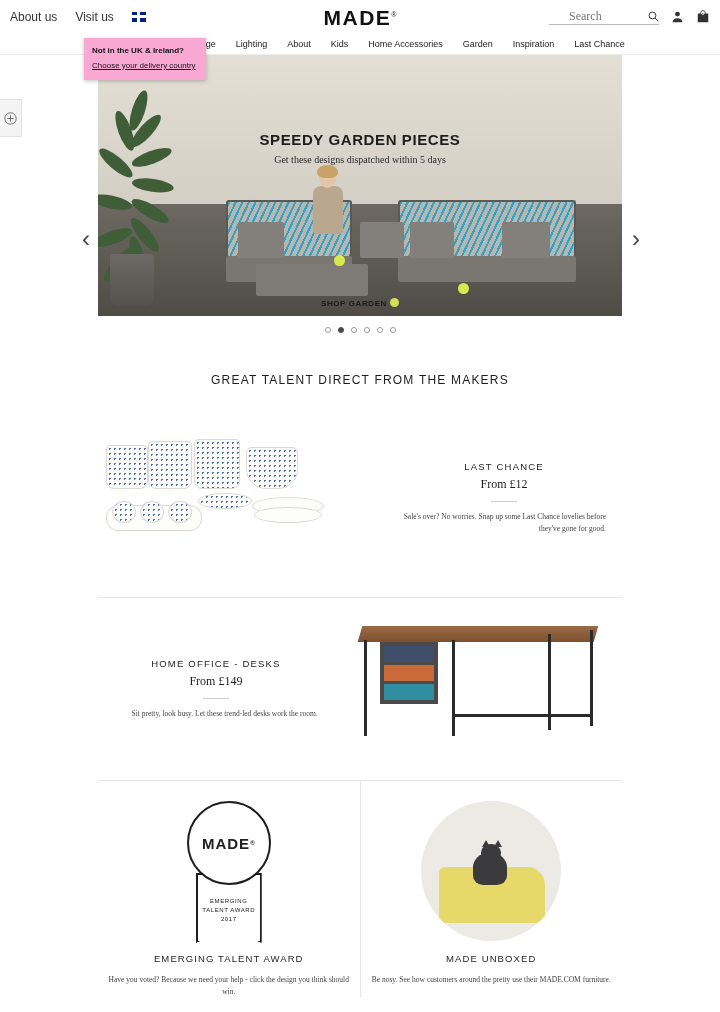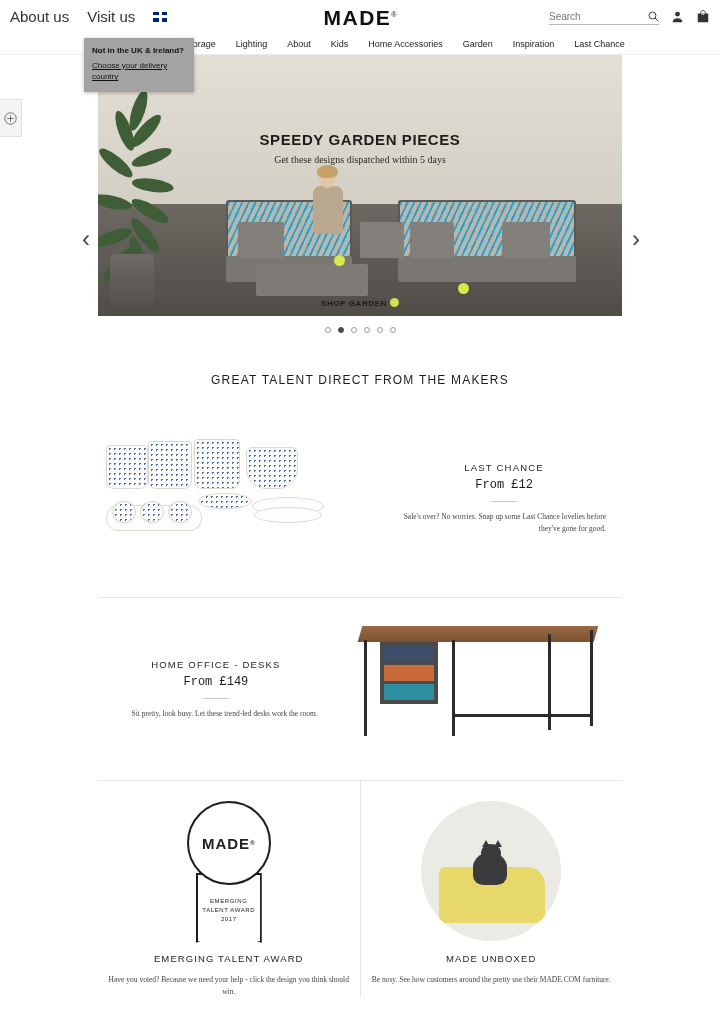--- a/index.html
+++ b/index.html
@@ -18,21 +18,21 @@
     height: 33px;
     display: flex;
     align-items: center;
     padding: 0 10px;
     background: #ffffff;
   }
   .topbar-left {
     display: flex;
     align-items: center;
     gap: 18px;
-    font-size: 15px;
+    font-size: 12px;
     color: #333;
   }
   .topbar-left a { color: #333; text-decoration: none; }
   .flag {
     width: 14px; height: 10px;
     background: #00247d;
     position: relative;
     display: inline-block;
     overflow: hidden;
   }
@@ -86,24 +86,25 @@
     height: 17px;
     border-bottom: 1px solid #bbb;
     display: flex;
     align-items: center;
     position: relative;
   }
   .search-box input {
     border: 0;
     outline: 0;
     width: 100%;
-    font-size: 10px;
+    font-size: 12px;
     color: #666;
     background: transparent;
-    font-family: Liberation Sans, sans-serif;
+    font-family: Liberation Serif, serif;
+    margin-left: 20px;
   }
   .icon-btn { cursor: pointer; line-height: 0; }
   .cart-badge {
     position: relative;
   }
   .cart-count {
     position: absolute;
     top: 3px; left: 0; right: 0;
     text-align: center;
     font-size: 6px;
@@ -122,22 +123,22 @@
     border-bottom: 1px solid #ececec;
     position: relative;
   }
   .nav span { cursor: pointer; white-space: nowrap; }
 
   
   .notice {
     position: absolute;
     left: 84px;
     top: 38px;
-    width: 110px;
-    background: #a3a3a3;
+    width: 122px;
+    background: #f9a8d4;
     box-shadow: 0 1px 4px rgba(0,0,0,0.25);
     padding: 7px 8px 9px 8px;
     z-index: 40;
     font-size: 8px;
     line-height: 1.45;
   }
   .notice .n-title { font-weight: 700; color: #111; }
   .notice .n-link {
     display: inline-block;
     margin-top: 3px;
@@ -370,21 +371,21 @@
     flex: 1;
     text-align: center;
     padding: 0 16px;
   }
   .promo-title {
     font-size: 9.5px;
     letter-spacing: 1.2px;
     color: #1d1d1d;
   }
   .promo-price {
-    font-family: Liberation Mono, monospace;
+    font-family: Liberation Serif, serif;
     font-size: 12px;
     margin-top: 5px;
     color: #1d1d1d;
   }
   .rule {
     width: 26px;
     height: 1px;
     background: #c9c9c9;
     margin: 9px auto;
   }

